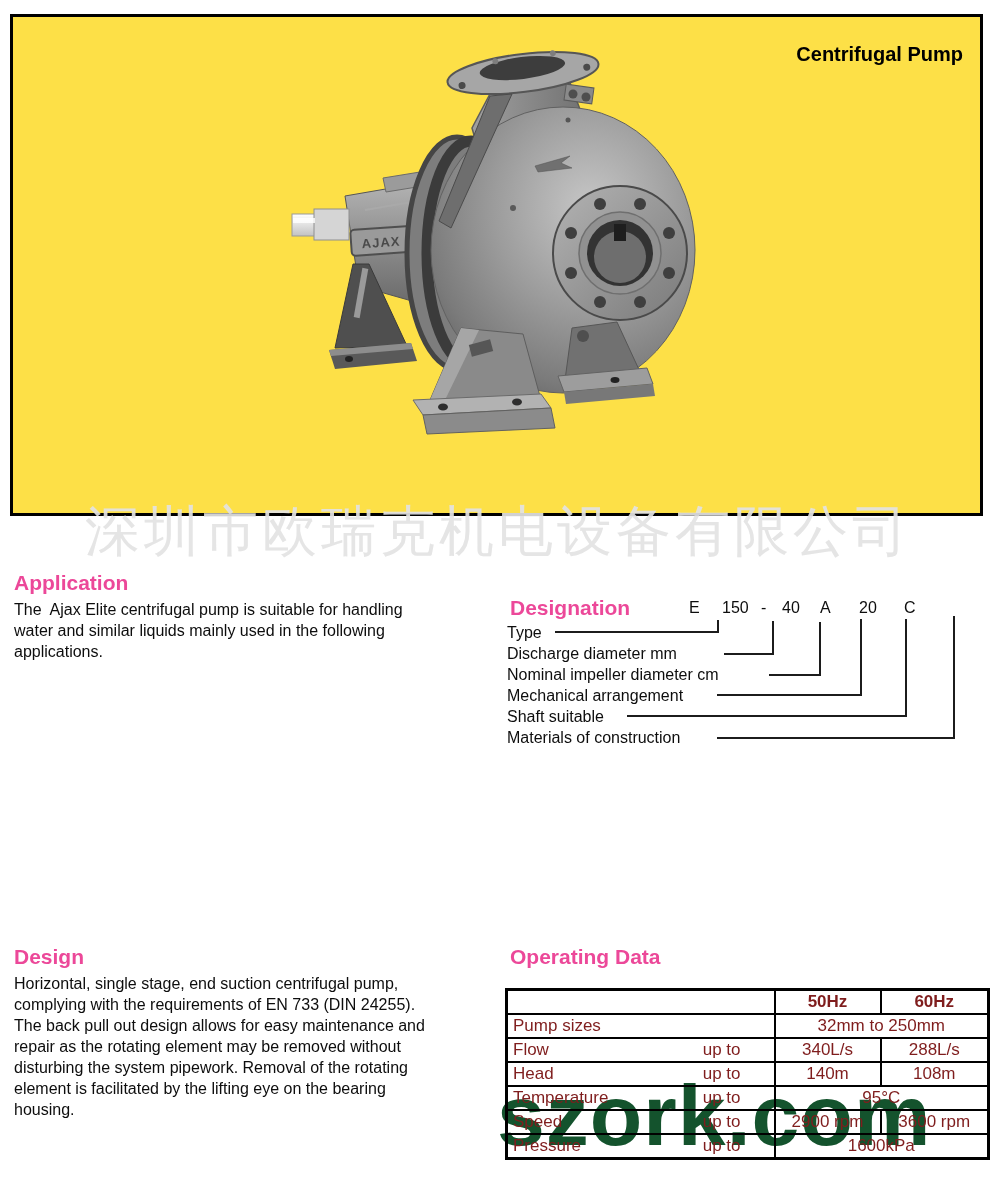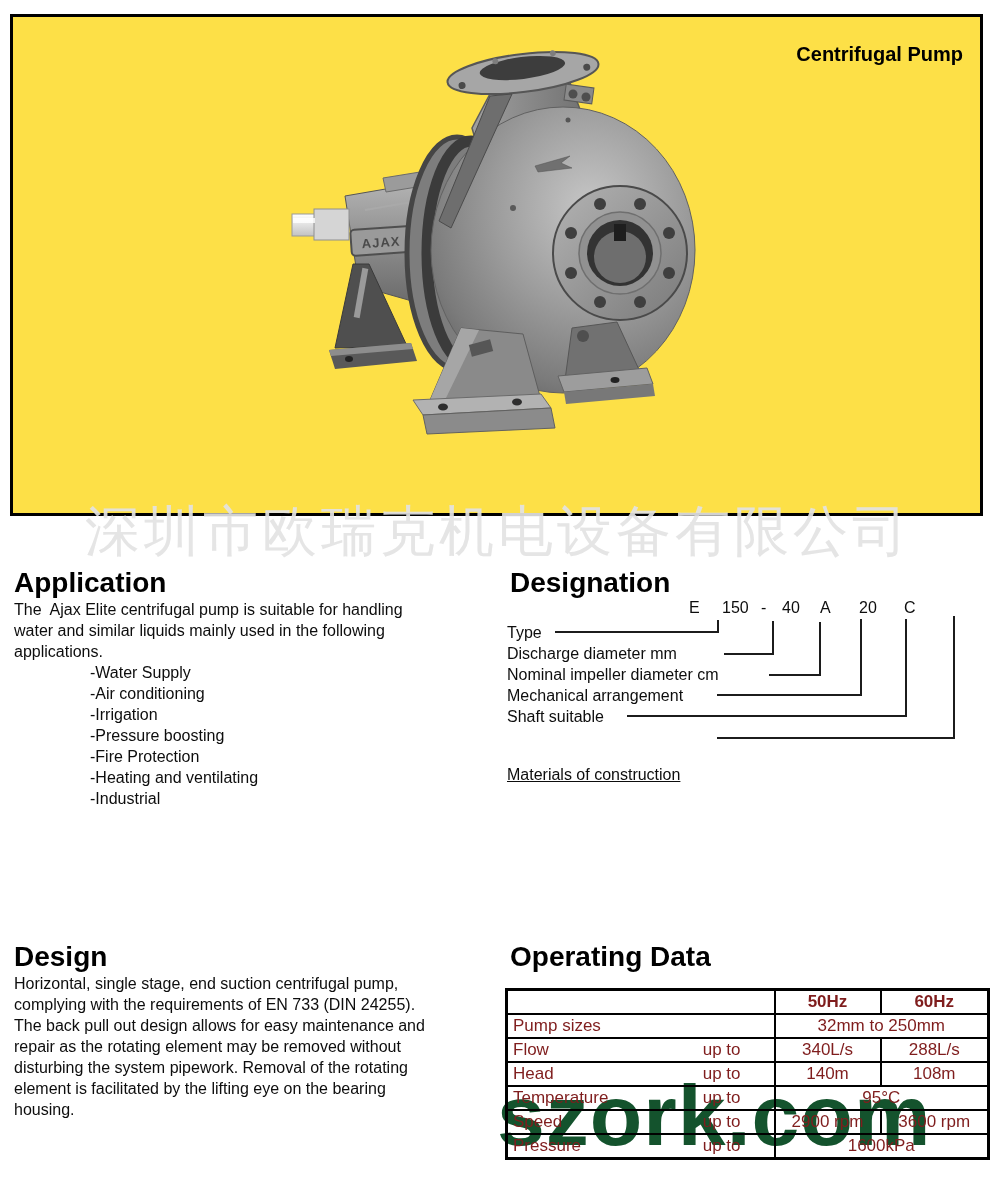--- a/index.html
+++ b/index.html
@@ -11,21 +11,21 @@
          border:3px solid #000;background:#fde047;z-index:1;}
   .product-title{position:absolute;right:17px;top:26px;font-size:20px;font-weight:bold;color:#000;}
   .pump-svg{position:absolute;left:252px;top:11px;}
 
   
   .wm-cn{position:absolute;left:85px;top:495px;font-size:55px;letter-spacing:4px;
          color:#e3e3e3;white-space:nowrap;z-index:5;opacity:.92;}
   .wm-en{position:absolute;left:497px;top:1066px;font-size:86px;font-weight:bold;
          letter-spacing:1px;color:#14532d;white-space:nowrap;z-index:0;}
 
-  h2.sec{position:absolute;margin:0;font-size:28px;font-weight:bold;color:#000000;line-height:24px;}
+  h2.sec{position:absolute;margin:0;font-size:21px;font-weight:bold;color:#ec4899;line-height:24px;}
   .body-text{position:absolute;font-size:16px;line-height:21px;color:#0d0d0d;white-space:pre-wrap;}
   .app-list{position:absolute;left:90px;top:662px;font-size:16px;line-height:21px;color:#0d0d0d;}
 
   
   .code-part{position:absolute;top:599px;font-size:16px;color:#0d0d0d;}
   .des-label{position:absolute;left:507px;font-size:16px;line-height:21px;color:#0d0d0d;}
   .connectors{position:absolute;left:0;top:0;pointer-events:none;z-index:2;}
 
   
   .od-table{position:absolute;left:505px;top:988px;z-index:1;border-collapse:collapse;
@@ -162,45 +162,36 @@
     </svg>
   </div>
 
   <div class="wm-cn">深圳市欧瑞克机电设备有限公司</div>
   <div class="wm-en">szork.com</div>
 
   <h2 class="sec" style="left:14px;top:571px;">Application</h2>
   <div class="body-text" style="left:14px;top:599px;width:480px;">The  Ajax Elite centrifugal pump is suitable for handling
 water and similar liquids mainly used in the following
 applications.</div>
-  <div class="app-list">
-    <div>-Water Supply</div>
-    <div>-Air conditioning</div>
-    <div>-Irrigation</div>
-    <div>-Pressure boosting</div>
-    <div>-Fire Protection</div>
-    <div>-Heating and ventilating</div>
-    <div>-Industrial</div>
-  </div>
-
-  <h2 class="sec" style="left:510px;top:571px;text-align:center;">Designation</h2>
+
+  <h2 class="sec" style="left:510px;top:596px;text-align:center;">Designation</h2>
   <span class="code-part" style="left:689px;">E</span>
   <span class="code-part" style="left:722px;">150</span>
   <span class="code-part" style="left:761px;">-</span>
   <span class="code-part" style="left:782px;">40</span>
   <span class="code-part" style="left:820px;">A</span>
   <span class="code-part" style="left:859px;">20</span>
   <span class="code-part" style="left:904px;">C</span>
 
   <div class="des-label" style="top:622px;">Type</div>
   <div class="des-label" style="top:643px;">Discharge diameter mm</div>
   <div class="des-label" style="top:664px;">Nominal impeller diameter cm</div>
   <div class="des-label" style="top:685px;">Mechanical arrangement</div>
   <div class="des-label" style="top:706px;">Shaft suitable</div>
-  <div class="des-label" style="top:764px;text-decoration:underline;">Materials of construction</div>
+  <div class="des-label" style="top:727px;">Materials of construction</div>
 
   <svg class="connectors" width="1000" height="1177" viewBox="0 0 1000 1177">
     <polyline points="555,632 718,632 718,620" fill="none" stroke="#1c1c1c" stroke-width="2"></polyline>
     <polyline points="724,654 773,654 773,621" fill="none" stroke="#1c1c1c" stroke-width="2"></polyline>
     <polyline points="769,675 820,675 820,622" fill="none" stroke="#1c1c1c" stroke-width="2"></polyline>
     <polyline points="717,695 861,695 861,619" fill="none" stroke="#1c1c1c" stroke-width="2"></polyline>
     <polyline points="627,716 906,716 906,619" fill="none" stroke="#1c1c1c" stroke-width="2"></polyline>
     <polyline points="717,738 954,738 954,616" fill="none" stroke="#1c1c1c" stroke-width="2"></polyline>
   </svg>
 

